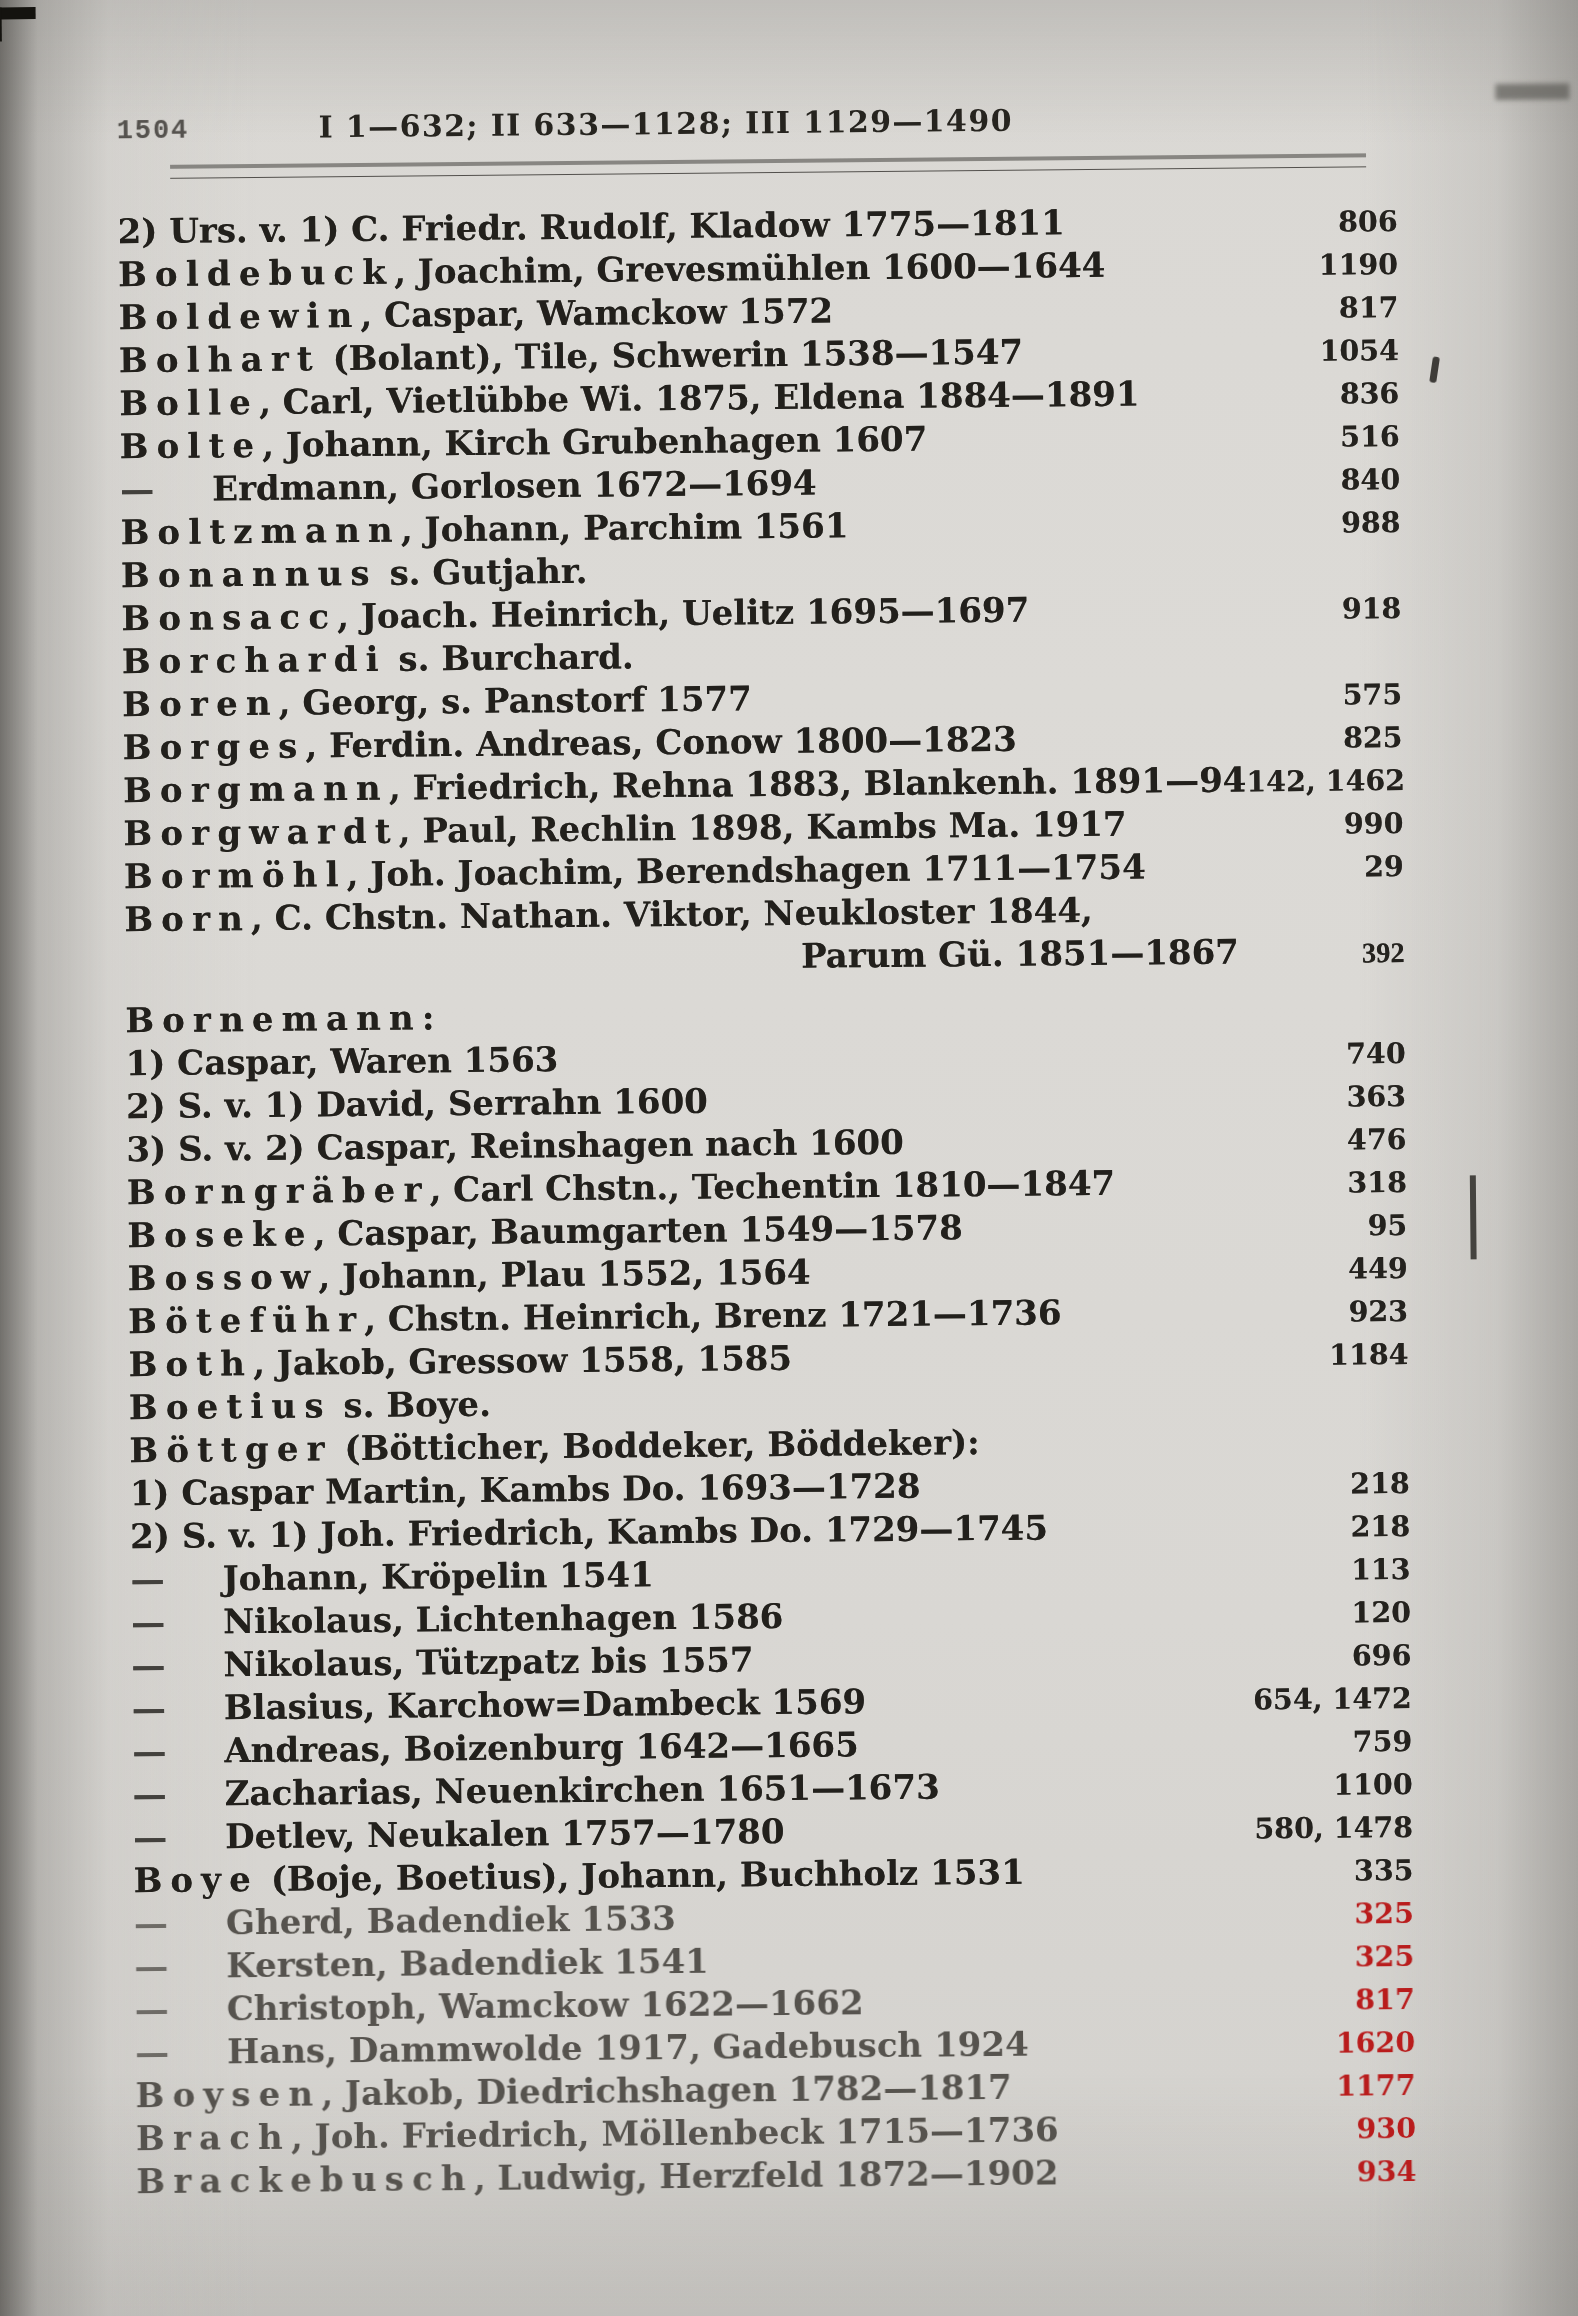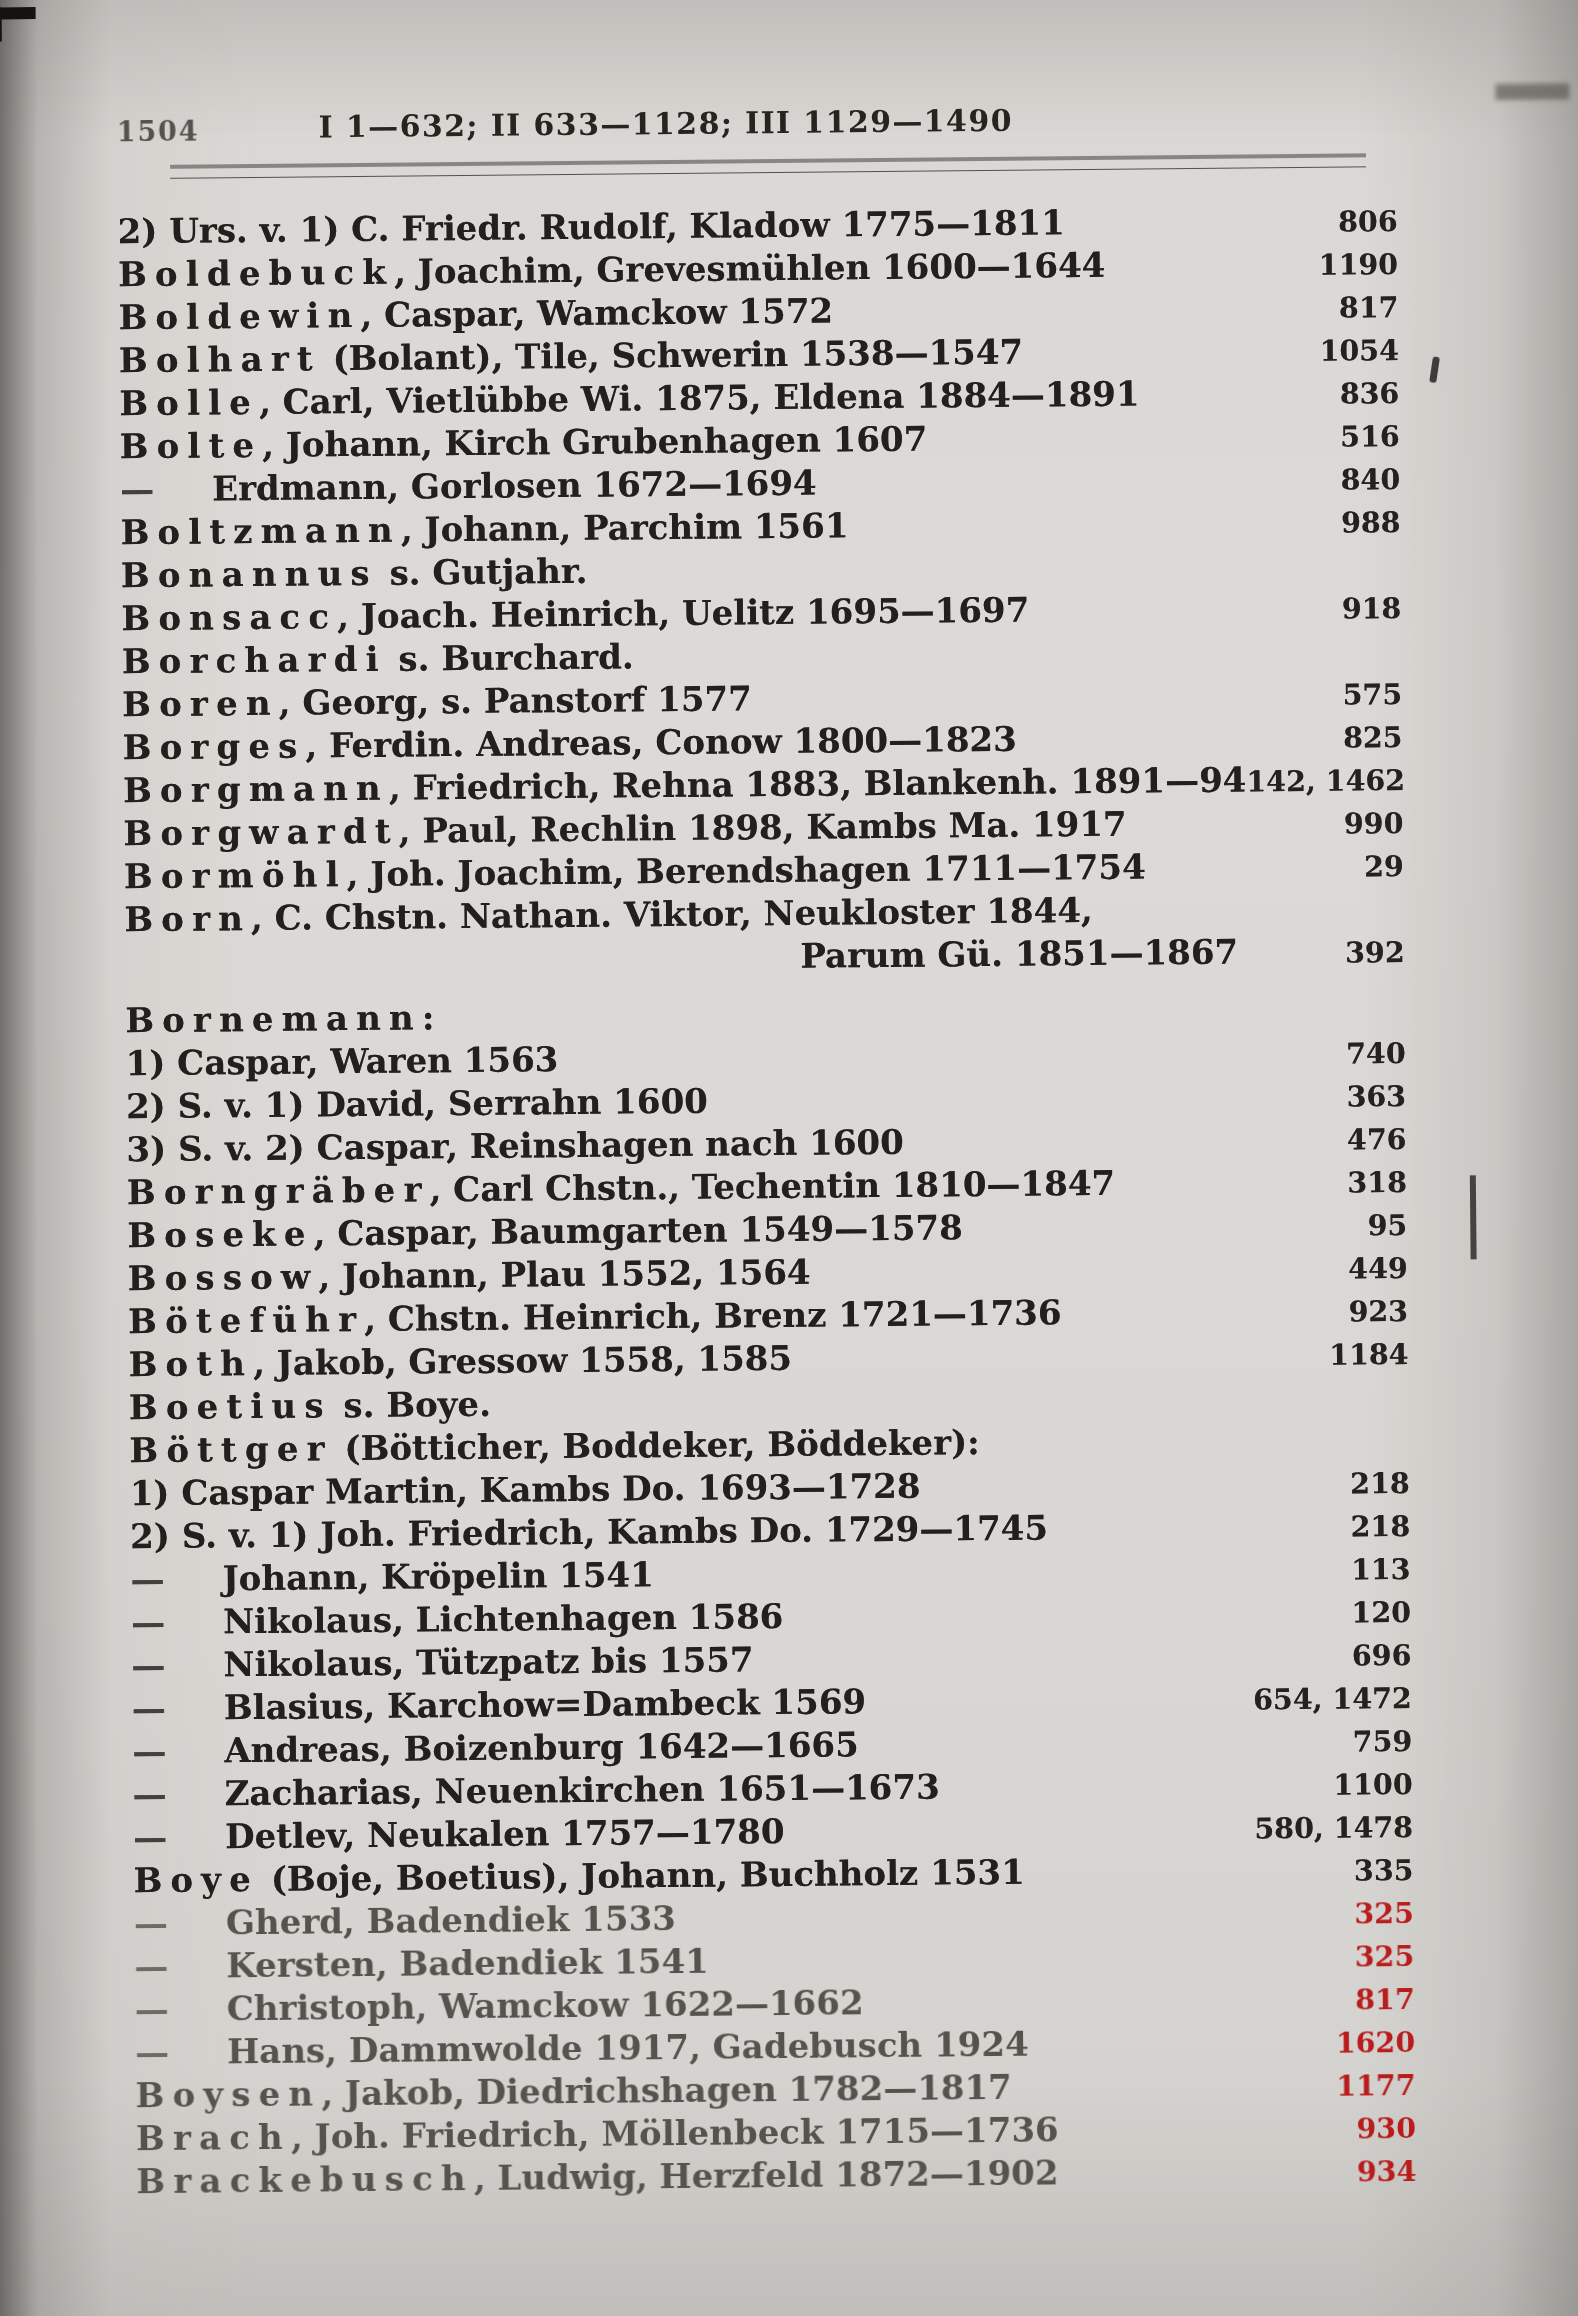--- a/index.html
+++ b/index.html
@@ -8,35 +8,35 @@
     width:1579px;height:2317px;position:relative;overflow:hidden;
     font-family:"DejaVu Serif", serif;
     background-color:#d8d6d2;
     background-image:
       linear-gradient(90deg, rgba(88,86,82,.80) 0px, rgba(140,138,134,.45) 38px, rgba(185,183,179,.20) 109px, rgba(0,0,0,0) 257px),
       linear-gradient(270deg, rgba(118,116,112,.50) 0px, rgba(158,156,152,.28) 81px, rgba(0,0,0,0) 219px),
       linear-gradient(180deg, rgba(138,136,132,.32) 0px, rgba(0,0,0,0) 143px, rgba(0,0,0,0) 2073px, rgba(148,146,142,.30) 2317px),
       linear-gradient(180deg,#dad8d4 0%,#dcdad6 30%,#d9d7d3 70%,#d3d1cd 100%);
   }
   .sheet{position:absolute;inset:0;transform:rotate(-0.55deg);transform-origin:780px 1094px;}
-  .folio{position:absolute;left:126px;top:110px;font-size:27px;font-weight:bold;color:#55524e;filter:blur(0.5px);letter-spacing:1.9px;}
+  .folio{position:absolute;left:126px;top:110px;font-size:27px;font-weight:bold;color:#55524e;filter:blur(0.5px);letter-spacing:1.9px;font-family:Liberation Mono, monospace;}
   .ranges{position:absolute;left:328px;top:105px;font-size:30px;font-weight:bold;color:#26241f;letter-spacing:1.4px;}
   .rule{position:absolute;left:179px;top:159px;width:1196px;height:8.6px;
         border-top:4.8px solid rgba(108,106,102,.75);
         border-bottom:1.9px solid rgba(58,56,52,.85);filter:blur(0.4px);}
   .entries{position:absolute;left:126px;top:204px;width:1280px;}
   .row{display:flex;align-items:baseline;line-height:43px;height:43px;
        font-size:34px;font-weight:bold;color:#22201c;white-space:nowrap;
        text-shadow:0 0 0.6px rgba(34,32,28,.55);}
   .row.gap{margin-top:15px;}
   .name{letter-spacing:.24em;}
   .dash-prefix{display:inline-block;width:92px;color:#43413d;}
   .page{margin-left:auto;text-align:right;font-size:28.5px;font-weight:bold;color:#24221e;}
   .row.cont .text{flex:1;text-align:right;padding-right:107px;}
-  .row.cont .page{margin-left:0;}
+  .row.cont .page{margin-left:16px;font-family:Liberation Serif, serif;}
   .row.faded{color:#56534e;filter:blur(0.7px);text-shadow:none;}
   .row.faded .dash-prefix{color:#6e6b66;}
   .row.faded .page{color:#b91c1c;}
   
   .corner-mark-a{position:absolute;left:0;top:0;width:46px;height:12.4px;background:#14130f;}
   .corner-mark-b{position:absolute;left:0;top:0;width:12.4px;height:34px;background:#14130f;}
   .right-smudge{position:absolute;left:1505px;top:91px;width:74px;height:16px;background:rgba(78,76,72,.6);filter:blur(2.4px);}
   .margin-tick{position:absolute;left:1438px;top:363px;width:6.7px;height:26px;background:#3e3c38;border-radius:2.9px;transform:rotate(9deg);filter:blur(0.4px);}
   .margin-bar{position:absolute;left:1469px;top:1182px;width:5.7px;height:84px;background:#45433f;filter:blur(0.5px);}
 </style>

